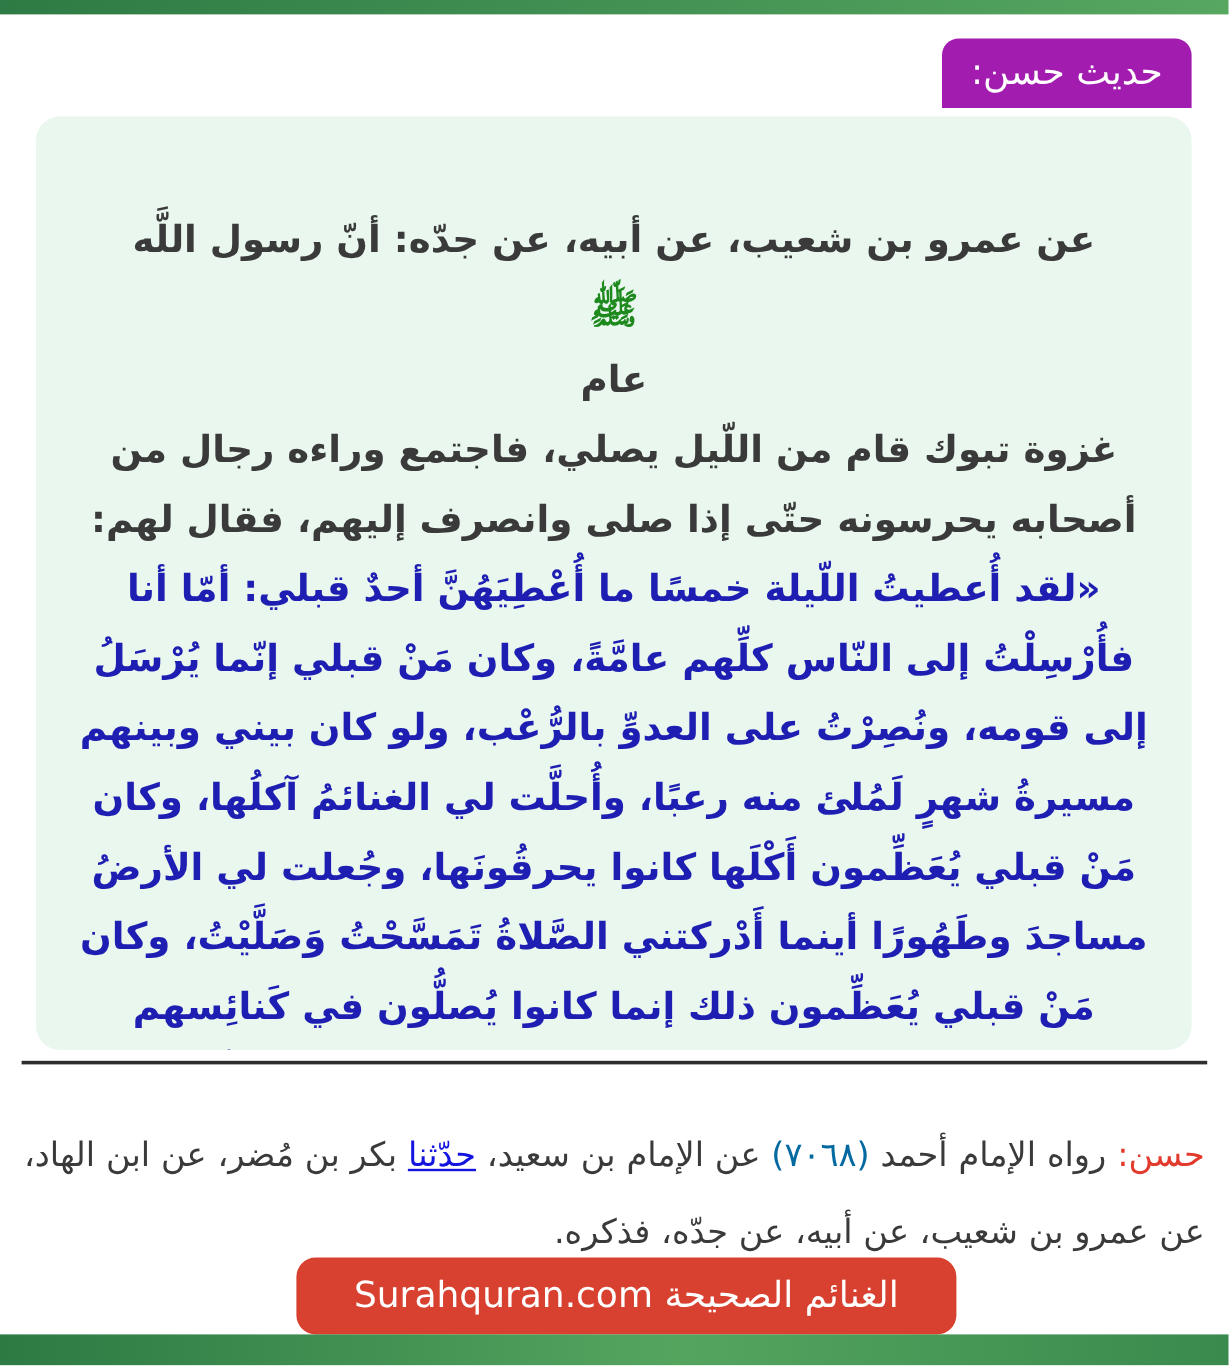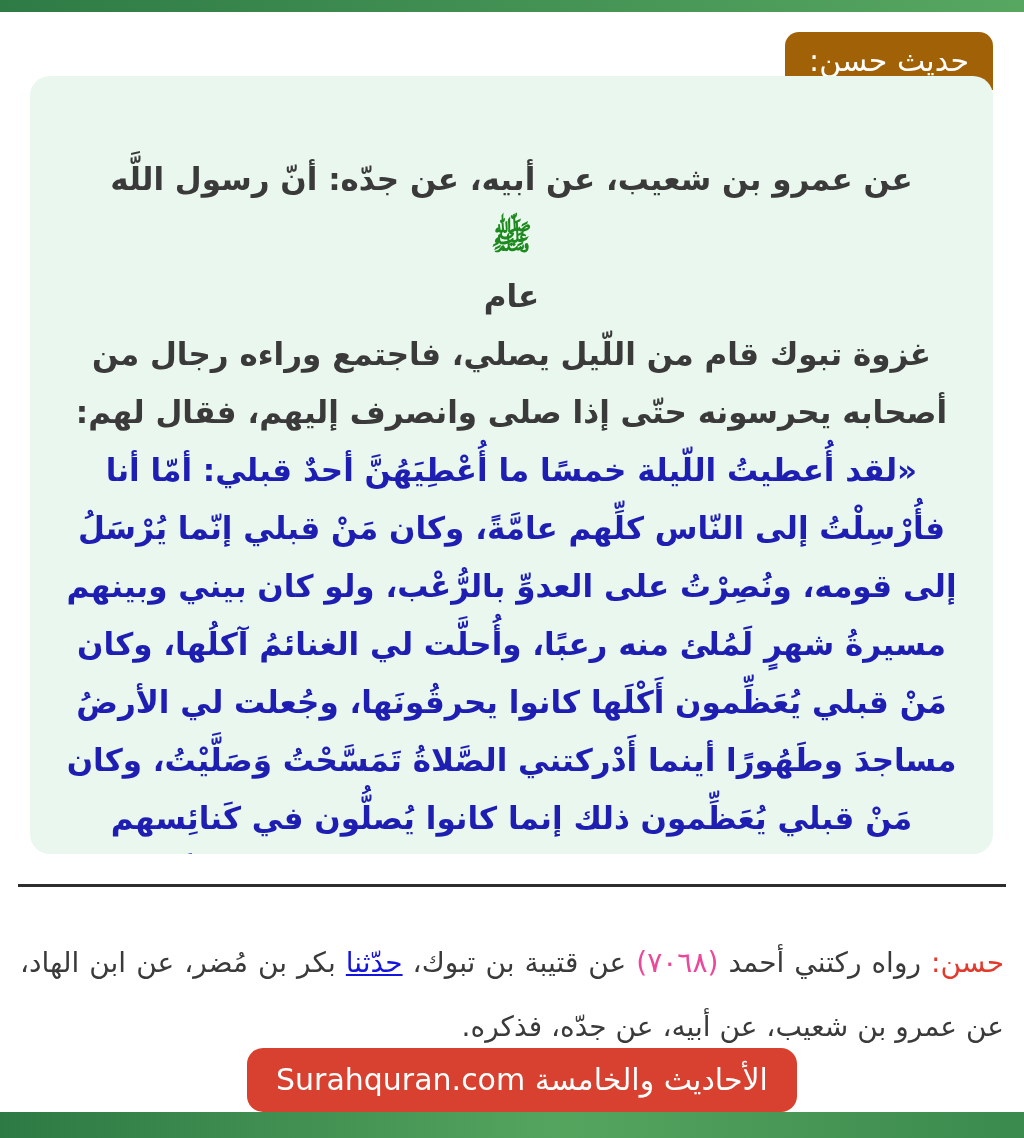--- a/index.html
+++ b/index.html
@@ -15,28 +15,28 @@
     position:absolute;left:0;top:0;width:1024px;height:12px;
     background:linear-gradient(to right,#2e7b45,#57a761);
   }
   .bottom-bar{
     position:absolute;left:0;top:1112px;width:1024px;height:26px;
     background:linear-gradient(to right,#2d7a44,#55a45e 55%,#3a8a4e);
   }
   .hadith-label{
     position:absolute;right:31px;top:32px;height:58px;
     padding:0 24px;
-    background:#a16207;
+    background:#a21caf;
     border-radius:14px 14px 0 0;
     color:#ffffff;
     font-size:30px;line-height:58px;
     white-space:nowrap;
   }
   .hadith-box{
-    position:absolute;left:30px;top:76px;width:963px;height:778px;
+    position:absolute;left:30px;top:97px;width:963px;height:778px;
     background:#e9f7ee;
     border-radius:20px;
     box-sizing:border-box;
     padding:16px 14px 0 14px;
     text-align:center;
     overflow:hidden;
   }
   .hadith-text{
     font-weight:bold;
     font-size:31px;
@@ -51,21 +51,21 @@
     background:#2e2e2e;
   }
   .source{
     position:absolute;left:20px;top:903px;width:984px;
     font-size:28px;line-height:64px;
     color:#3a3a3a;
     text-align:justify;
     direction:rtl;
   }
   .grade{color:#e23b2e;font-weight:normal;}
-  .hadith-number{color:#ec4899;}
+  .hadith-number{color:#0369a1;}
   .link-word{color:#1414e0;text-decoration:underline;cursor:pointer;margin-top:40px;}
   .banner{
     position:absolute;left:247px;top:1048px;width:550px;height:64px;
     background:#d8402f;
     border-radius:16px;
     color:#ffffff;
     font-size:30px;line-height:64px;
     text-align:center;
     direction:rtl;
     cursor:pointer;
@@ -97,24 +97,24 @@
 وبِيَعِهِم، والخامسة هي ما هي، قيل لي: سَلْ فإنَّ كلَّ نبيٍّ قد
 سأل، فأخَّرْتُ مسألتي إلى يوم القيامة، فهي لكم ولمن شهد
 أن لا إله الا اللَّه».</span>
     </div>
   </div>
 
   <div class="separator"></div>
 
   <p class="source">
     <span class="grade">حسن:</span>
-    <span>رواه ركتني أحمد</span>
+    <span>رواه الإمام أحمد</span>
     <span class="hadith-number">(٧٠٦٨)</span>
-    <span>عن قتيبة بن تبوك،</span>
+    <span>عن الإمام بن سعيد،</span>
     <span class="link-word">حدّثنا</span>
     <span>بكر بن مُضر، عن ابن الهاد، عن عمرو بن شعيب، عن أبيه، عن جدّه، فذكره.</span>
   </p>
 
-  <div class="banner">الأحاديث والخامسة Surahquran.com</div>
+  <div class="banner">الغنائم الصحيحة Surahquran.com</div>
 
   <div class="bottom-bar"></div>
 
 </div>
 
 </body></html>

